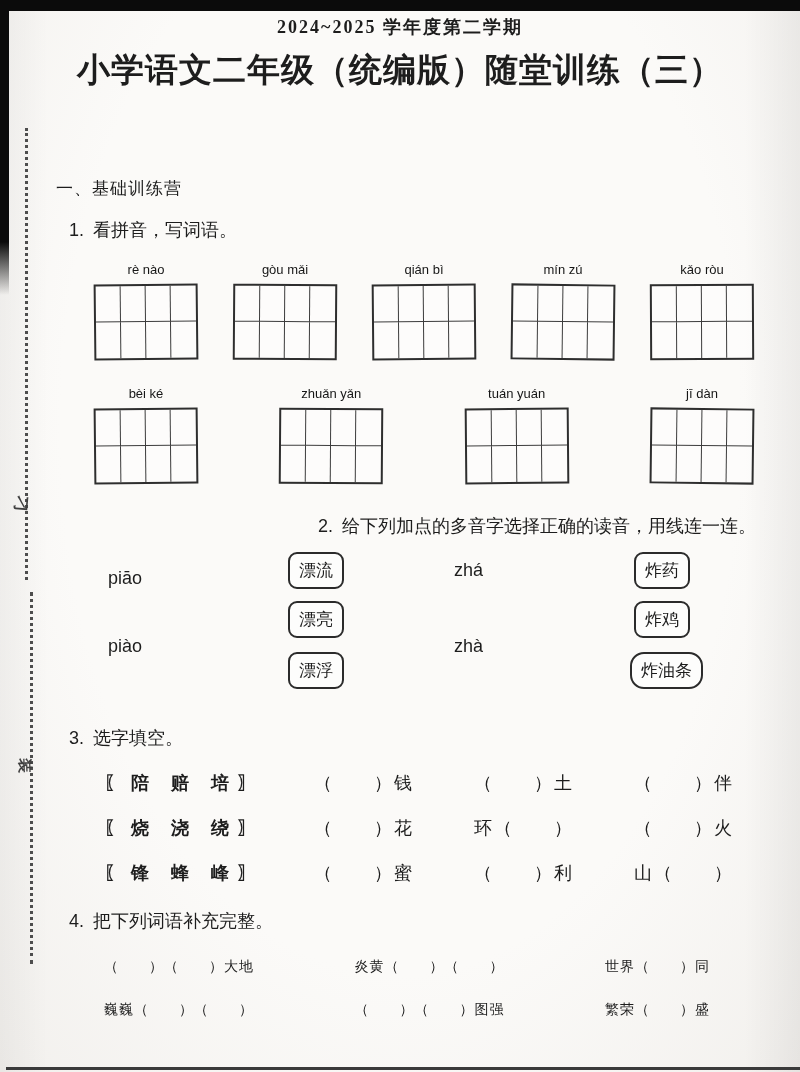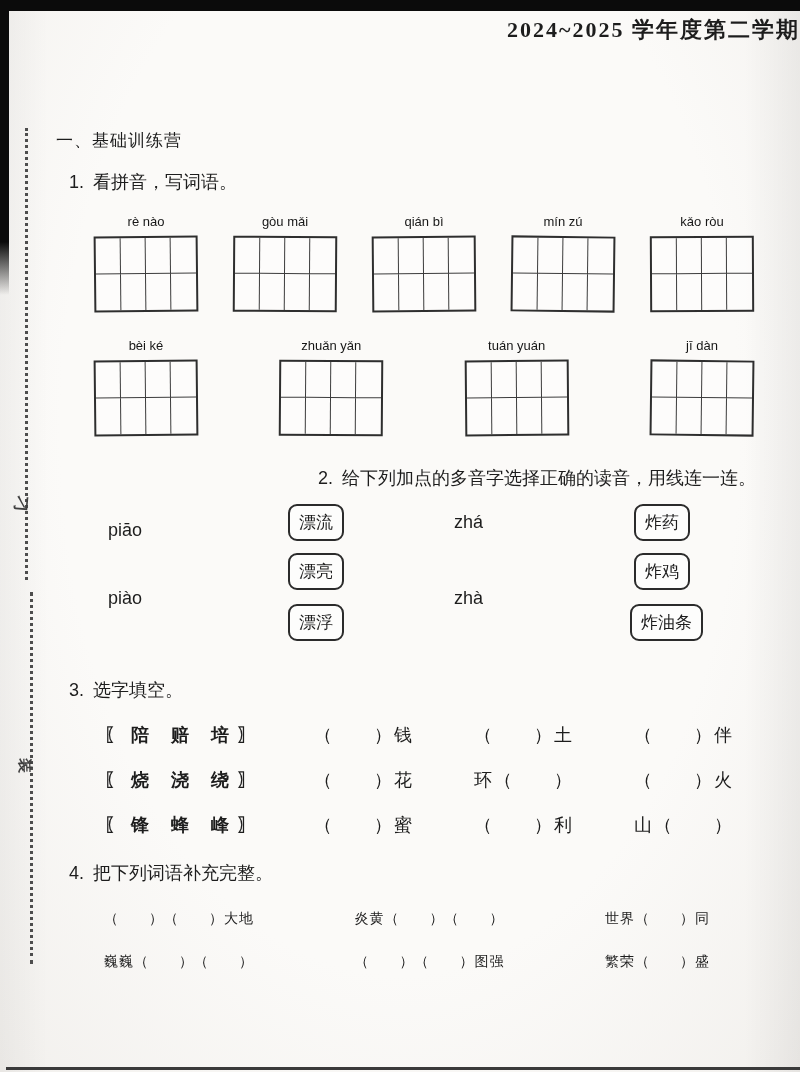--- a/index.html
+++ b/index.html
@@ -15,22 +15,22 @@
   .edge-left{position:absolute;top:0;left:0;width:9px;height:295px;
     background:linear-gradient(#0b0b0b 82%, rgba(11,11,11,0));}
   .edge-bottom{position:absolute;bottom:2px;left:6px;right:0;height:3px;background:#3a3a3a;}
   .bind-line{position:absolute;width:0;border-left:3px dotted #4d4d4d;}
   .seg1{left:25px;top:128px;height:452px;}
   .seg2{left:30px;top:592px;height:372px;}
   .margin-mark{position:absolute;font-size:15px;color:#3f3f3f;font-weight:700;}
   .m1{left:13px;top:494px;transform:rotate(95deg);}
   .m2{left:17px;top:756px;transform:rotate(88deg);}
 
-  .term{margin:0;padding-top:15px;text-align:right;font-family:"Liberation Serif",serif;
-    font-weight:700;font-size:22px;letter-spacing:2px;}
+  .term{margin:0;padding-top:15px;text-align:center;font-family:"Liberation Serif",serif;
+    font-weight:700;font-size:18px;letter-spacing:2px;}
   .title{text-align:center;font-family:"Liberation Serif",serif;font-weight:700;
     font-size:33px;margin-top:9px;letter-spacing:1px;}
 
   .content{padding:0 44px 0 56px;}
   .sec-heading{margin-top:84px;font-size:17px;font-weight:400;letter-spacing:1px;}
   .q-line{margin-top:18px;font-size:18px;padding-left:13px;}
   .qnum{margin-right:9px;}
 
   .pin-row{display:flex;justify-content:space-between;margin:20px 2px 0 38px;}
   .pin-row.second{margin-top:26px;}
@@ -47,21 +47,21 @@
   .word-block:nth-child(4) .wgrid{transform:rotate(0.7deg);}
   .word-block:nth-child(5) .wgrid{transform:rotate(-0.3deg);}
 
   .q2-canvas{position:relative;height:168px;margin-top:6px;}
   .q2-pinyin{position:absolute;font-size:18px;}
   .wordbox{position:absolute;border:2px solid #2b2b2b;border-radius:9px;padding:5px 9px;
     font-size:17px;background:rgba(255,255,255,0.5);white-space:nowrap;}
   .pl1{left:52px;top:24px;} .pl2{left:52px;top:92px;}
   .pr1{left:398px;top:16px;} .pr2{left:398px;top:92px;}
   .wl1{left:232px;top:8px;}  .wl2{left:232px;top:57px;}  .wl3{left:232px;top:108px;}
-  .wr1{left:578px;top:8px;}  .wr2{left:578px;top:57px;}  .wr3{left:574px;top:108px;}
+  .wr1{left:578px;top:8px;}  .wr2{left:578px;top:57px;}  .wr3{left:574px;top:108px;border-radius:14px;}
 
   .q3row{display:flex;margin-top:21px;font-size:18px;padding-left:48px;white-space:nowrap;}
   .q3-choices{width:210px;font-weight:700;letter-spacing:2px;}
   .q3-b{width:160px;letter-spacing:2px;}
   .q3-b:last-child{width:auto;}
 
   .q4row{display:flex;justify-content:space-between;margin-top:25px;font-size:14px;
     padding:0 46px 0 48px;white-space:nowrap;letter-spacing:1px;}
 </style>
 </head>
@@ -70,20 +70,21 @@
 <div class="paper">
   <div class="edge-top"></div>
   <div class="edge-left"></div>
   <div class="edge-bottom"></div>
   <div class="bind-line seg1"></div>
   <div class="bind-line seg2"></div>
   <span class="margin-mark m1">刁</span>
   <span class="margin-mark m2">装</span>
 
   <div class="term">2024~2025 学年度第二学期</div>
+  <div class="title">小学语文二年级（统编版）随堂训练（三）</div>
 
   <div class="content">
 
     <div class="sec-heading">一、基础训练营</div>
 
     <div class="q-line">
       <span class="qnum">1.</span><span>看拼音，写词语。</span>
     </div>
 
     <div class="pin-row">

